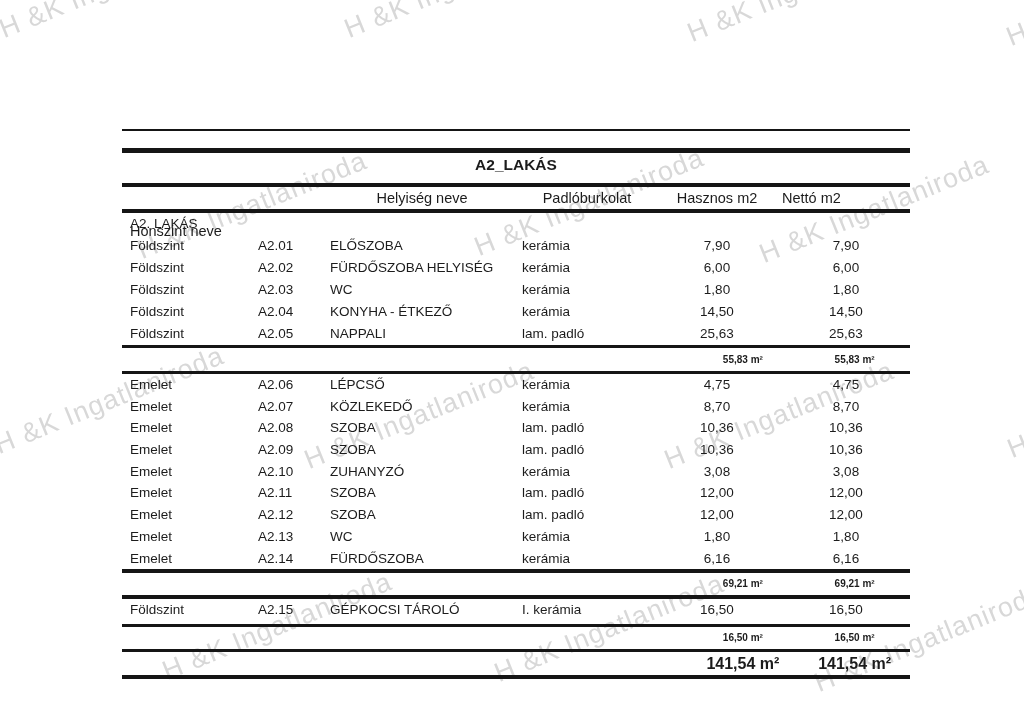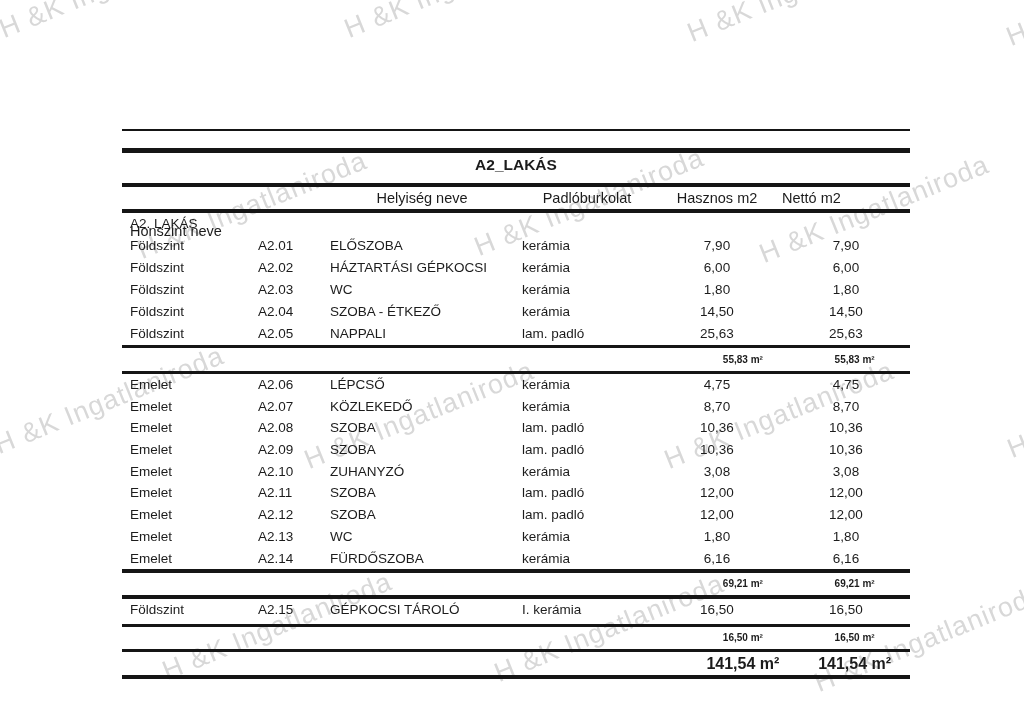--- a/index.html
+++ b/index.html
@@ -103,39 +103,39 @@
     <div class="c c2">A2.01</div>
     <div class="c c3">ELŐSZOBA</div>
     <div class="c c4">kerámia</div>
     <div class="c c5">7,90</div>
     <div class="c c6">7,90</div>
   </div>
 
   <div class="row">
     <div class="c c1">Földszint</div>
     <div class="c c2">A2.02</div>
-    <div class="c c3">HÁZTARTÁSI GÉPKOCSI</div>
+    <div class="c c3">FÜRDŐSZOBA HELYISÉG</div>
     <div class="c c4">kerámia</div>
     <div class="c c5">6,00</div>
     <div class="c c6">6,00</div>
   </div>
 
   <div class="row">
     <div class="c c1">Földszint</div>
     <div class="c c2">A2.03</div>
     <div class="c c3">WC</div>
     <div class="c c4">kerámia</div>
     <div class="c c5">1,80</div>
     <div class="c c6">1,80</div>
   </div>
 
   <div class="row">
     <div class="c c1">Földszint</div>
     <div class="c c2">A2.04</div>
-    <div class="c c3">SZOBA - ÉTKEZŐ</div>
+    <div class="c c3">KONYHA - ÉTKEZŐ</div>
     <div class="c c4">kerámia</div>
     <div class="c c5">14,50</div>
     <div class="c c6">14,50</div>
   </div>
 
   <div class="row">
     <div class="c c1">Földszint</div>
     <div class="c c2">A2.05</div>
     <div class="c c3">NAPPALI</div>
     <div class="c c4">lam. padló</div>

